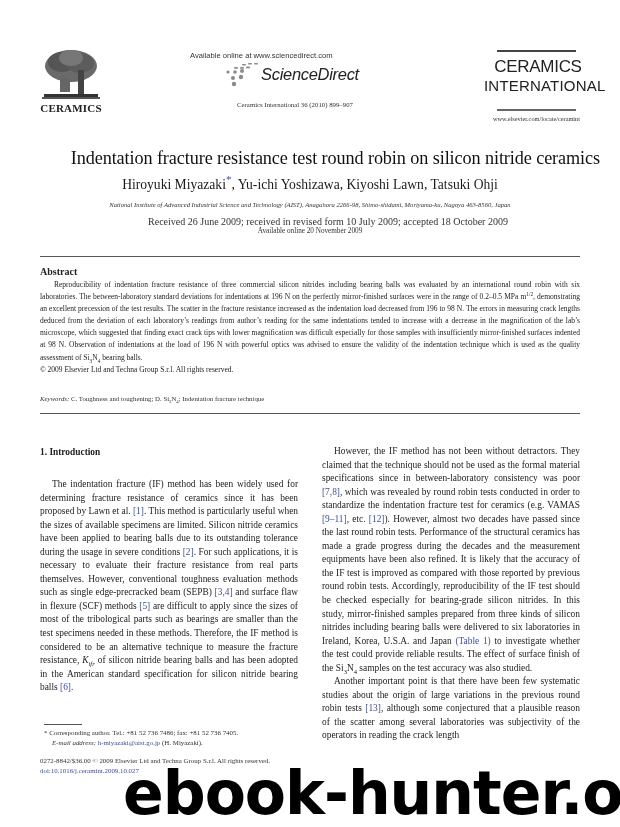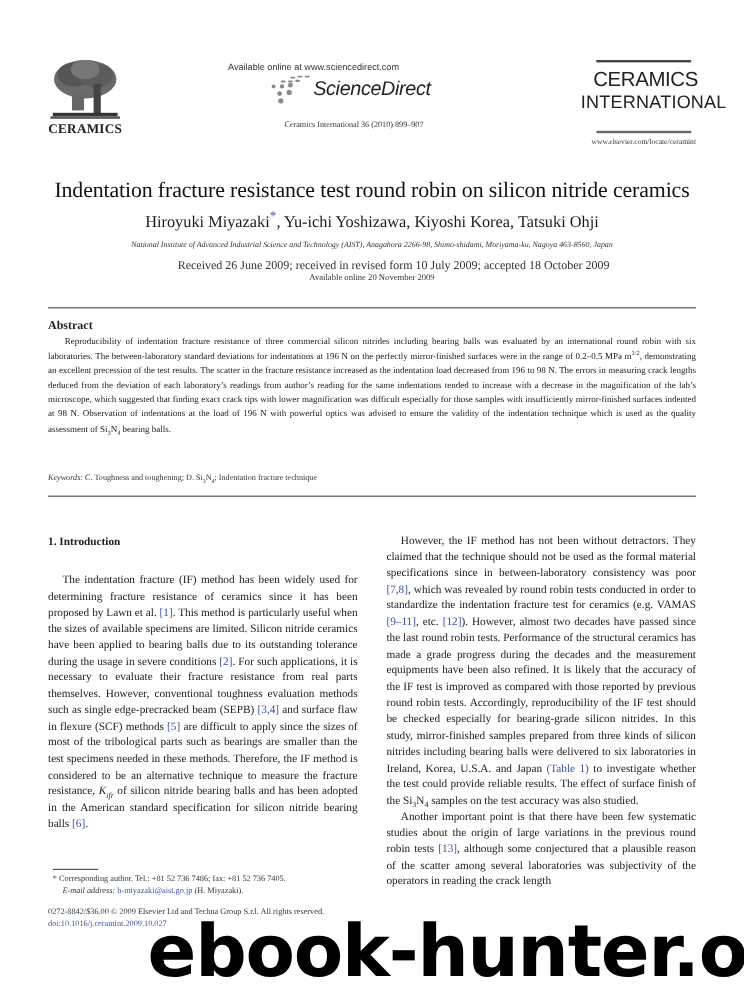--- a/index.html
+++ b/index.html
@@ -17,21 +17,21 @@
   #sd-word { position:absolute; left:43px; top:2px; font-family:"Liberation Sans", sans-serif; font-size:16.5px; color:#222; letter-spacing:-0.3px; }
   #journal-ref { left:190px; top:101px; width:210px; text-align:center; font-size:6.8px; color:#333; }
 
   #ci-top-rule { left:497px; top:50px; width:79px; height:2px; background:#444; }
   #ci-title { left:484px; top:58px; width:108px; text-align:center; font-family:"Liberation Sans", sans-serif; font-size:17px; color:#222; letter-spacing:-0.3px; line-height:18px; }
   #ci-sub { left:484px; top:77px; width:108px; text-align:left; font-family:"Liberation Sans", sans-serif; font-size:15px; color:#222; letter-spacing:0.2px; }
   #ci-bottom-rule { left:497px; top:109px; width:79px; height:2px; background:#666; }
   #journal-url { left:470px; top:115px; width:110px; text-align:right; font-size:6.3px; color:#333; }
 
   
-  #paper-title { left:20px; top:148px; width:580px; text-align:center; font-size:18.2px; color:#111; letter-spacing:-0.1px; }
+  #paper-title { left:20px; top:148px; width:580px; text-align:right; font-size:18.2px; color:#111; letter-spacing:-0.1px; }
   #authors { left:20px; top:177px; width:580px; text-align:center; font-size:13.6px; color:#1a1a1a; }
   #authors .star { color:#3b4ea8; font-size:11px; vertical-align:super; line-height:0; }
   #affiliation { left:20px; top:201px; width:580px; text-align:center; font-size:6.6px; font-style:italic; color:#333; }
   #received { left:38px; top:216px; width:580px; text-align:center; font-size:10px; color:#333; }
   #available-online-date { left:20px; top:227px; width:580px; text-align:center; font-size:7.2px; color:#333; }
 
   .rule { background:#555; height:1px; }
   #rule-top { left:40px; top:256px; width:540px; }
   #abstract-heading { left:40px; top:266px; font-size:10px; font-weight:bold; color:#222; }
   #abstract-body { left:40px; top:279px; width:540px; font-size:7.5px; line-height:12.1px; text-align:justify; color:#222; }
@@ -101,29 +101,30 @@
 </div>
 <div id="journal-ref" class="abs">Ceramics International 36 (2010) 899–907</div>
 
 <div id="ci-top-rule" class="abs"></div>
 <div id="ci-title" class="abs">CERAMICS</div>
 <div id="ci-sub" class="abs">INTERNATIONAL</div>
 <div id="ci-bottom-rule" class="abs"></div>
 <div id="journal-url" class="abs">www.elsevier.com/locate/ceramint</div>
 
 <div id="paper-title" class="abs">Indentation fracture resistance test round robin on silicon nitride ceramics</div>
-<div id="authors" class="abs"><span>Hiroyuki Miyazaki</span><span class="star">*</span><span>, </span><span>Yu-ichi Yoshizawa</span><span>, </span><span>Kiyoshi Korea</span><span>, </span><span>Tatsuki Ohji</span></div>
+<div id="authors" class="abs"><span>Hiroyuki Miyazaki</span><span class="star">*</span><span>, </span><span>Yu-ichi Yoshizawa</span><span>, </span><span>Kiyoshi Lawn</span><span>, </span><span>Tatsuki Ohji</span></div>
 <div id="affiliation" class="abs">National Institute of Advanced Industrial Science and Technology (AIST), Anagahora 2266-98, Shimo-shidami, Moriyama-ku, Nagoya 463-8560, Japan</div>
 <div id="received" class="abs">Received 26 June 2009; received in revised form 10 July 2009; accepted 18 October 2009</div>
 <div id="available-online-date" class="abs">Available online 20 November 2009</div>
 
 <div id="rule-top" class="abs rule"></div>
 <div id="abstract-heading" class="abs">Abstract</div>
 <div id="abstract-body" class="abs">
   <p><span>Reproducibility of indentation fracture resistance of three commercial silicon nitrides including bearing balls was evaluated by an international round robin with six laboratories. The between-laboratory standard deviations for indentations at 196 N on the perfectly mirror-finished surfaces were in the range of 0.2–0.5 MPa m</span><sup>1/2</sup><span>, demonstrating an excellent precession of the test results. The scatter in the fracture resistance increased as the indentation load decreased from 196 to 98 N. The errors in measuring crack lengths deduced from the deviation of each laboratory’s readings from author’s reading for the same indentations tended to increase with a decrease in the magnification of the lab’s microscope, which suggested that finding exact crack tips with lower magnification was difficult especially for those samples with insufficiently mirror-finished surfaces indented at 98 N. Observation of indentations at the load of 196 N with powerful optics was advised to ensure the validity of the indentation technique which is used as the quality assessment of Si</span><sub>3</sub><span>N</span><sub>4</sub><span> bearing balls.</span></p>
+  <div id="copyright-line">© 2009 Elsevier Ltd and Techna Group S.r.l. All rights reserved.</div>
 </div>
 <div id="keywords" class="abs"><i>Keywords:</i><span> C. Toughness and toughening; D. Si</span><sub>3</sub><span>N</span><sub>4</sub><span>; Indentation fracture technique</span></div>
 <div id="rule-bottom" class="abs rule"></div>
 
 <div id="section-heading" class="abs">1.  Introduction</div>
 
 <div id="left-col" class="abs col">
   <p><span>The indentation fracture (IF) method has been widely used for determining fracture resistance of ceramics since it has been proposed by Lawn et al. </span><span class="ref">[1]</span><span>. This method is particularly useful when the sizes of available specimens are limited. Silicon nitride ceramics have been applied to bearing balls due to its outstanding tolerance during the usage in severe conditions </span><span class="ref">[2]</span><span>. For such applications, it is necessary to evaluate their fracture resistance from real parts themselves. However, conventional toughness evaluation methods such as single edge-precracked beam (SEPB) </span><span class="ref">[3,4]</span><span> and surface flaw in flexure (SCF) methods </span><span class="ref">[5]</span><span> are difficult to apply since the sizes of most of the tribological parts such as bearings are smaller than the test specimens needed in these methods. Therefore, the IF method is considered to be an alternative technique to measure the fracture resistance, </span><i>K</i><sub><i>ifr</i></sub><span> of silicon nitride bearing balls and has been adopted in the American standard specification for silicon nitride bearing balls </span><span class="ref">[6]</span><span>.</span></p>
 </div>
 

